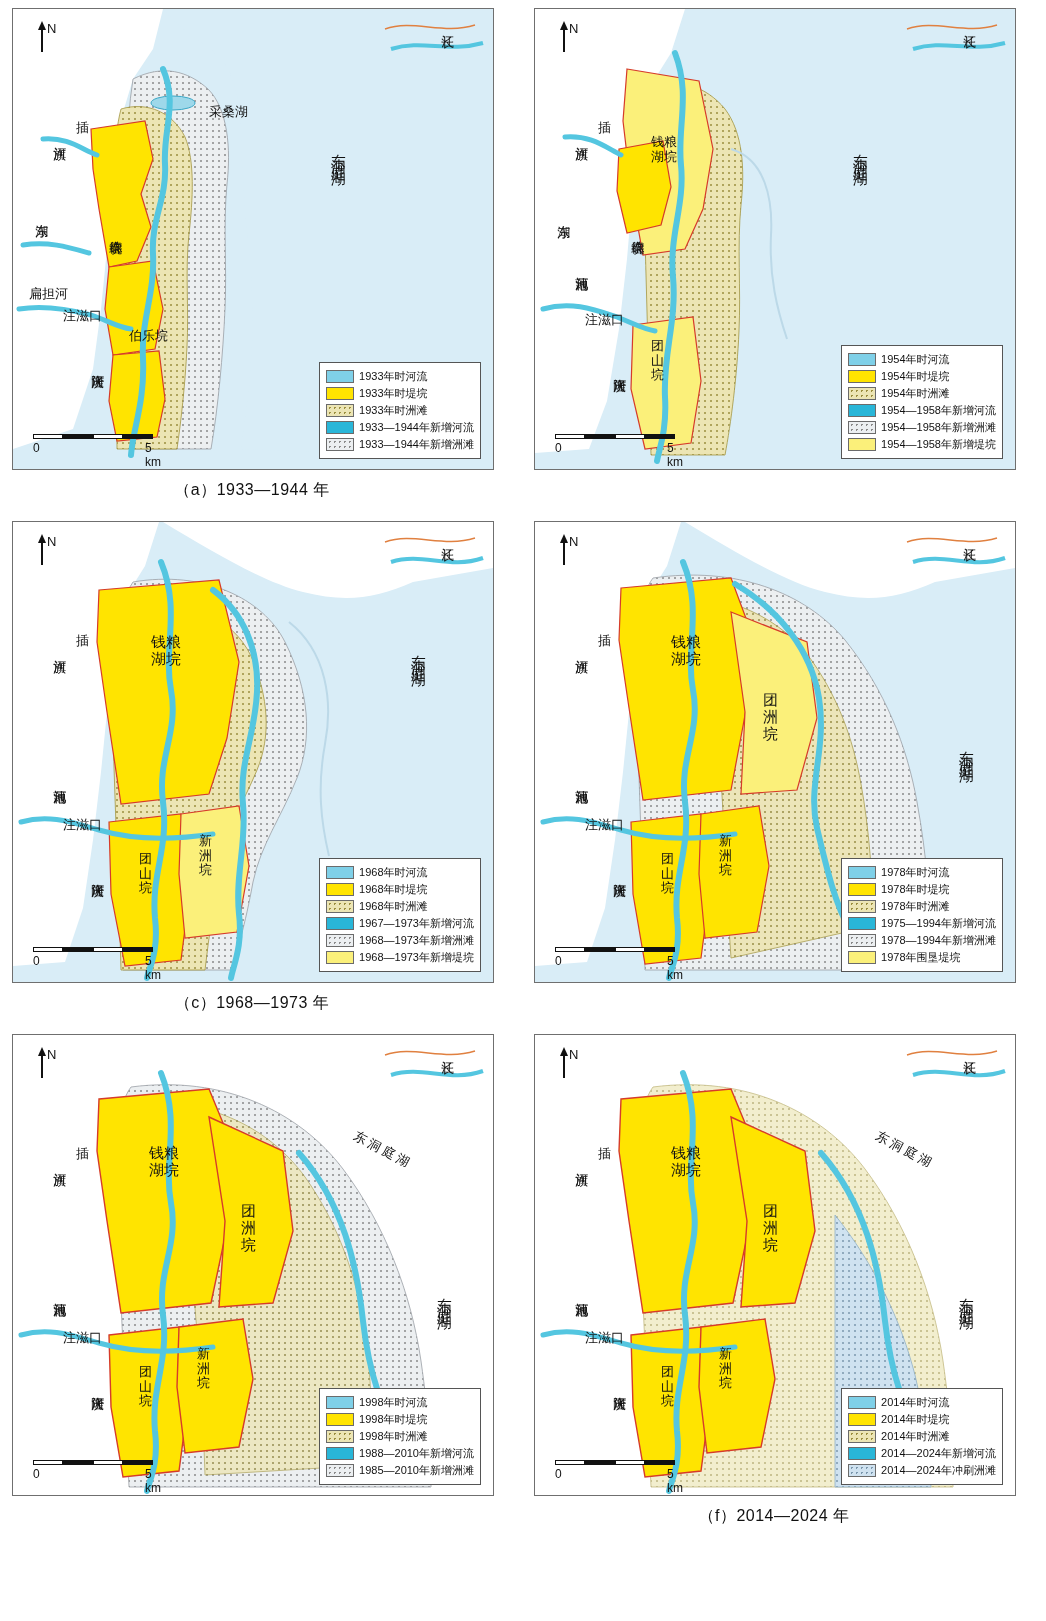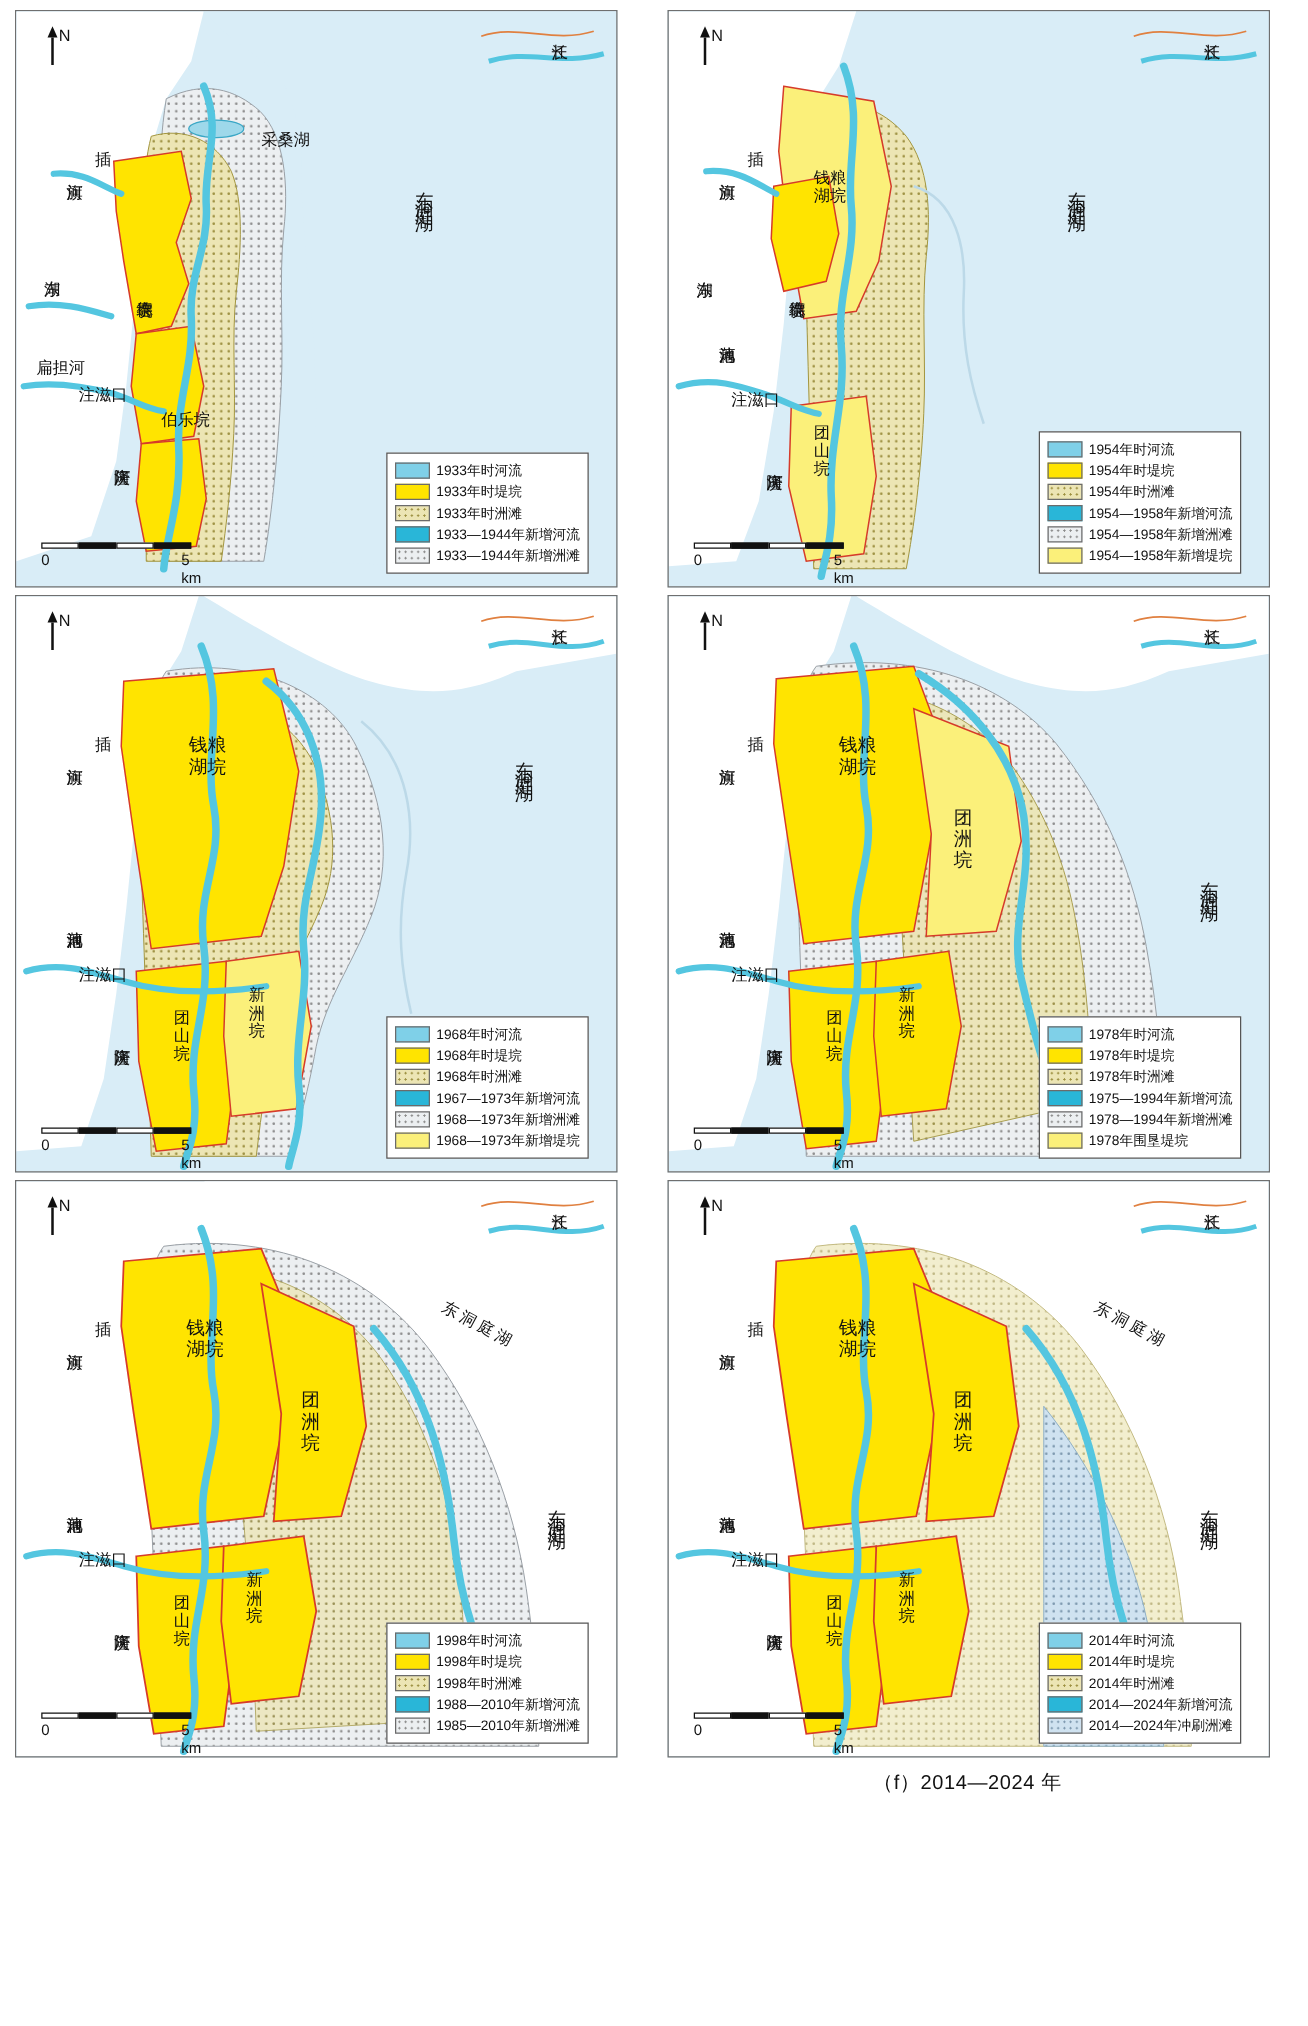--- a/index.html
+++ b/index.html
@@ -16,21 +16,21 @@
   .lbl.sp{letter-spacing:6px;}
   .northarrow{position:absolute;left:26px;top:14px;font-size:13px;}
   .northarrow .tri{position:absolute;left:-1px;top:-2px;width:0;height:0;border-left:4px solid transparent;border-right:4px solid transparent;border-bottom:9px solid #111;}
   .northarrow .stem{position:absolute;left:2px;top:7px;width:2px;height:22px;background:#111;}
   .northarrow .n{position:absolute;left:8px;top:-2px;font-size:13px;}
   .scalebar{position:absolute;left:20px;bottom:14px;width:120px;font-size:13px;}
   .scalebar .bar{position:relative;height:5px;margin:0 0 2px 0;}
   .scalebar .bar i{position:absolute;top:0;height:5px;border:1px solid #111;box-sizing:border-box;}
   .scalebar .ticks{position:relative;height:14px;}
   .scalebar .ticks span{position:absolute;top:0;font-size:12px;transform:translateX(-50%);}
-  .legend{position:absolute;right:22px;bottom:10px;background:#ffffff;border:1px solid #555;padding:4px 6px;font-size:11px;}
+  .legend{position:absolute;right:12px;bottom:10px;background:#ffffff;border:1px solid #555;padding:4px 6px;font-size:11px;}
   .legend .row{display:flex;align-items:center;margin:2px 0;white-space:nowrap;}
   .legend .sw{width:26px;height:11px;border:1px solid #6b6b6b;margin-right:5px;flex:0 0 auto;}
   .legend .tx{font-size:11px;}
 </style>
 </head>
 <body>
 
 <div class="figure">
 <div class="grid">
 
@@ -123,20 +123,21 @@
         <div class="row">
               <span class="sw" style="background:#29b6d8"></span>
               <span class="tx">1933—1944年新增河流</span>
             </div>
         <div class="row">
               <span class="sw" style="background:#eceff1;background-image:radial-gradient(#8a8a8a 1px,transparent 1px);background-size:5px 5px;"></span>
               <span class="tx">1933—1944年新增洲滩</span>
             </div>
       </div>
     </div>
+    <div class="cap">（a）1933—1944 年</div>
   </div>
 
   <div class="panel">
     <div class="map">
       <svg class="mapsvg" viewBox="0 0 480 460">
         <rect x="0" y="0" width="480" height="460" fill="#d9edf7"></rect>
         <path d="M0,0 L150,0 L136,44 L116,76 L104,120 L98,180 L92,250 L84,320 L72,392 L54,440 L0,444 Z" fill="#ffffff"></path>
         <path d="M150,0 C176,26 196,42 212,66 C226,92 230,124 228,152 L234,214 L238,276 L238,340 L232,400 L224,446 L120,446 L122,360 L118,280 L114,200 L116,120 L128,60 Z" fill="#cfe6f2" opacity="0"></path>
         <path d="M112,80 C142,66 172,78 190,100 C208,124 210,160 206,196 C202,236 206,280 204,322 C202,368 196,414 190,446 L116,446 C114,380 112,300 110,230 C108,162 106,116 112,80 Z" fill="url(#dotOlive)" stroke="#a3963f" stroke-width="0.8"></path>
         <path d="M92,60 L164,72 L178,140 L168,200 L150,240 L108,246 L96,180 L88,112 Z" fill="#fbf07a" stroke="#d63b2a" stroke-width="1.2"></path>
@@ -279,20 +280,21 @@
         <div class="row">
               <span class="sw" style="background:#eceff1;background-image:radial-gradient(#8a8a8a 1px,transparent 1px);background-size:5px 5px;"></span>
               <span class="tx">1968—1973年新增洲滩</span>
             </div>
         <div class="row">
               <span class="sw" style="background:#fbf07a"></span>
               <span class="tx">1968—1973年新增堤垸</span>
             </div>
       </div>
     </div>
+    <div class="cap">（c）1968—1973 年</div>
   </div>
 
   <div class="panel">
     <div class="map">
       <svg class="mapsvg" viewBox="0 0 480 460">
         <rect x="0" y="0" width="480" height="460" fill="#d9edf7"></rect>
         <path d="M0,0 L146,0 L132,44 L112,76 L100,130 L94,190 L88,250 L80,318 L70,386 L52,440 L0,444 Z" fill="#ffffff"></path>
         <path d="M150,0 C200,30 250,60 290,70 C330,80 360,78 400,60 L480,46 L480,0 Z" fill="#ffffff"></path>
         <path d="M118,56 C200,44 270,70 310,118 C350,168 372,224 382,280 C392,334 396,390 398,448 L110,448 C108,360 104,266 102,186 C100,120 104,74 118,56 Z" fill="url(#dotGray)" stroke="#9aa0a6" stroke-width="0.8"></path>
         <path d="M110,76 C180,64 240,92 272,132 C302,172 318,216 326,262 C334,306 338,356 338,404 L196,436 C192,380 190,316 186,258 C180,186 150,122 110,76 Z" fill="url(#dotOlive)" stroke="#a3963f" stroke-width="0.8" opacity="0.9"></path>

